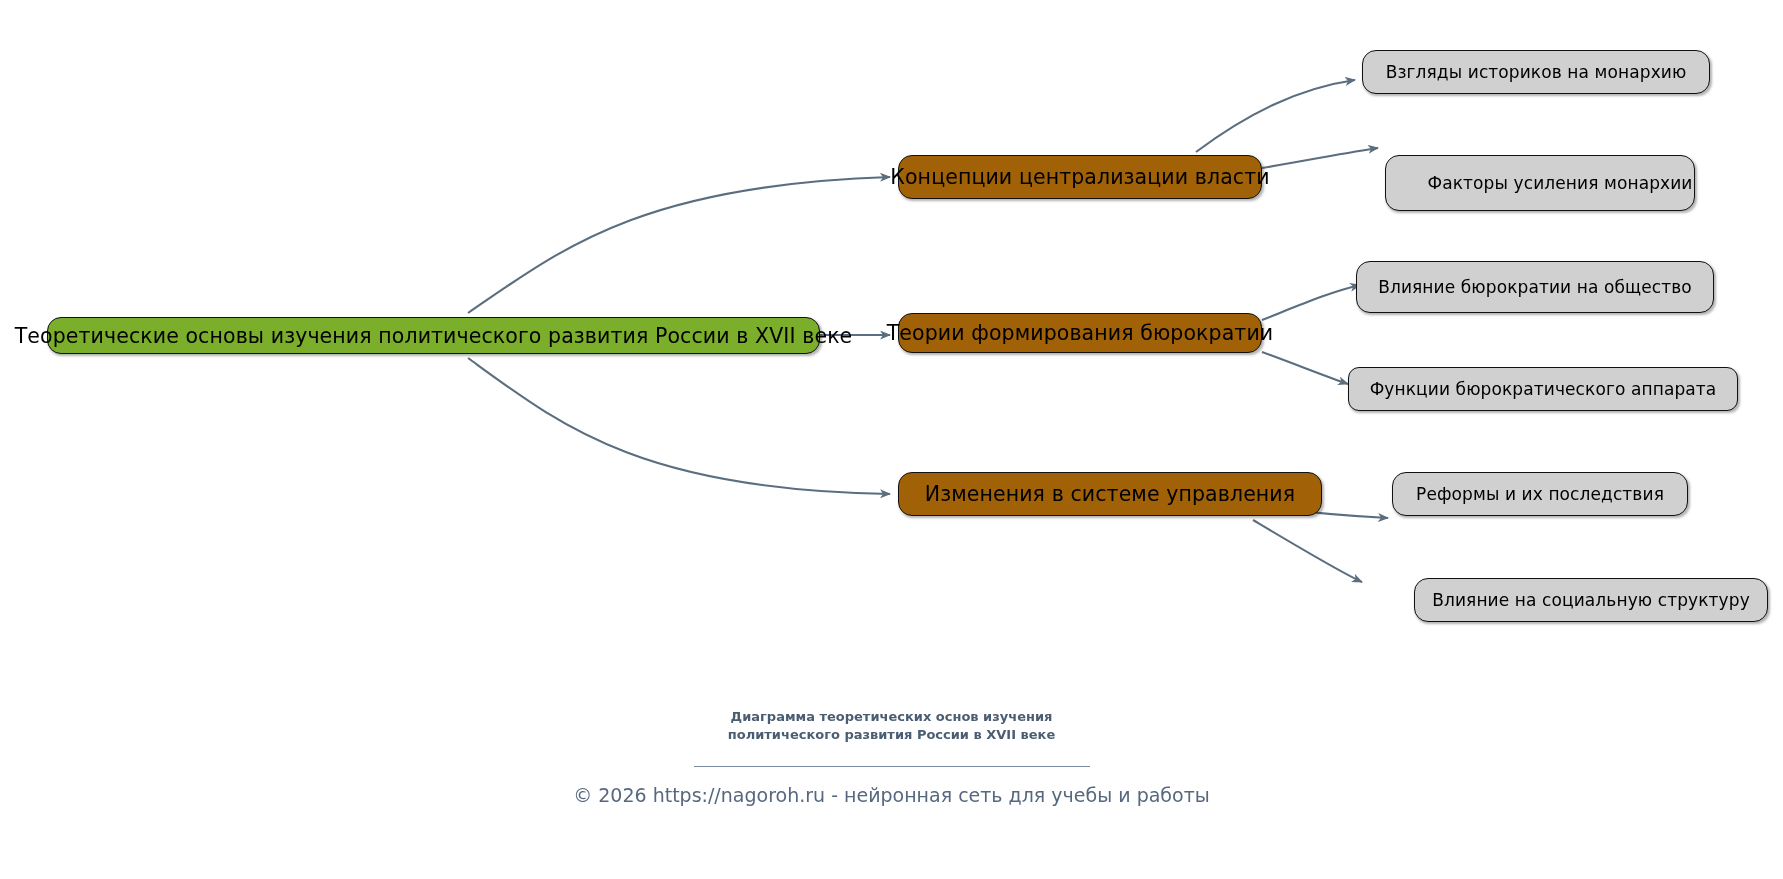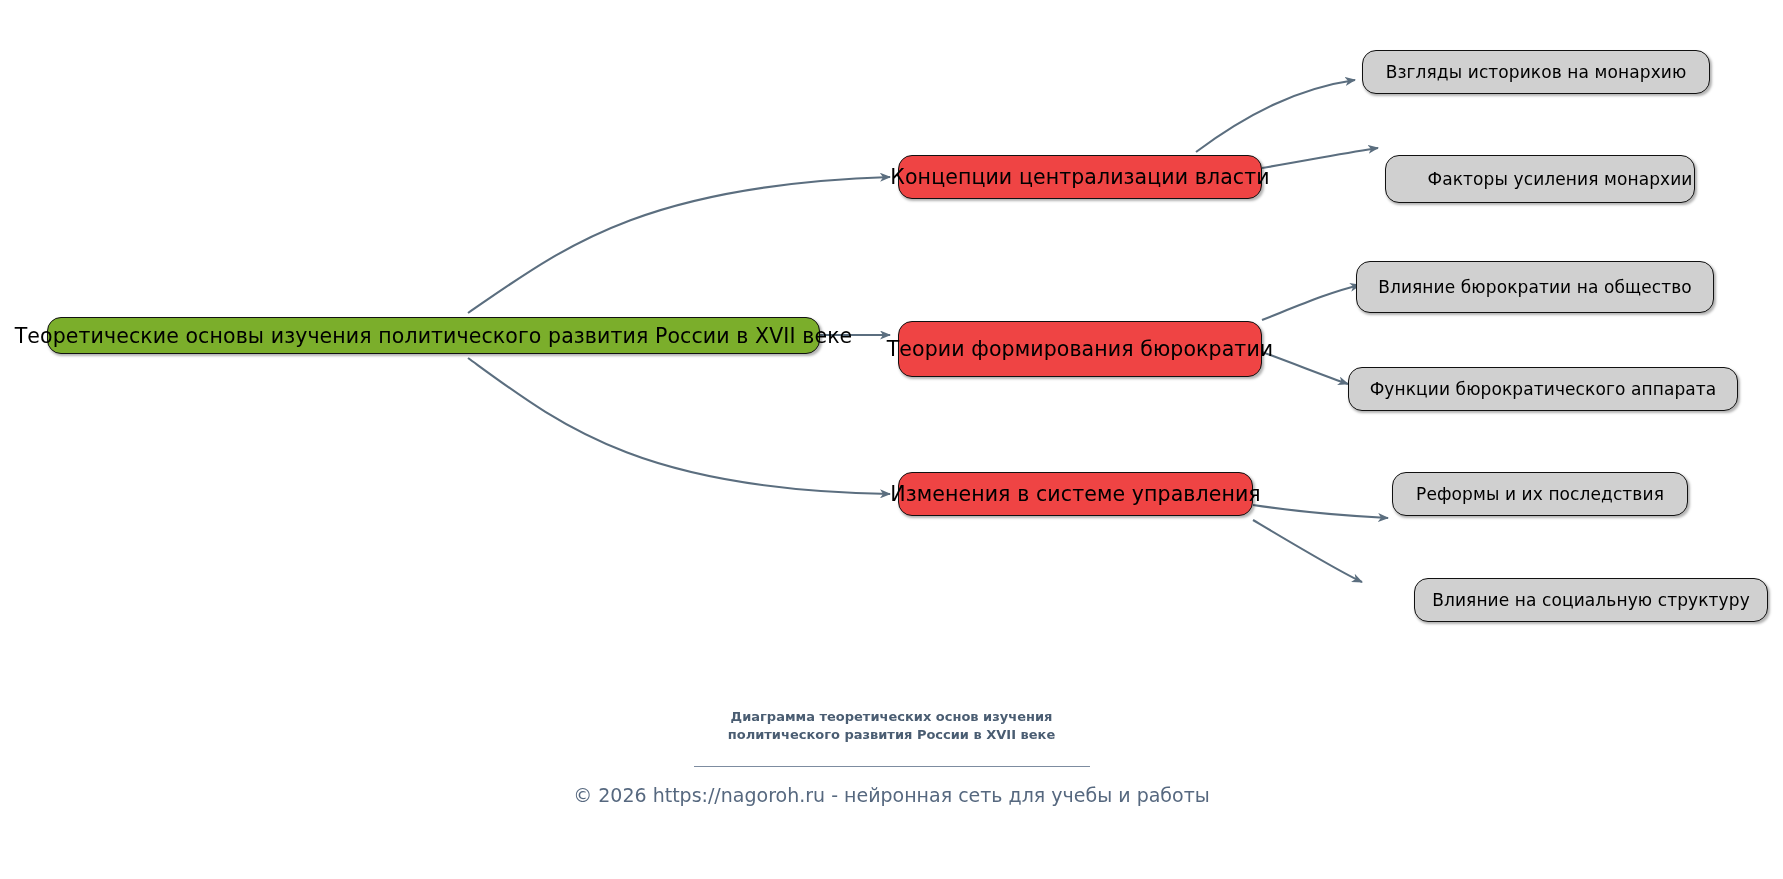--- a/index.html
+++ b/index.html
@@ -48,21 +48,21 @@
     letter-spacing: 0.1px;
     box-shadow: 1.5px 2px 2.5px rgba(0,0,0,0.30);
   }
 
   .node-root {
     background: #7BAE2B;
     font-size: 20.5px;
   }
 
   .node-branch {
-    background: #ef4444;
+    background: #a16207;
     font-size: 20.5px;
   }
 
   .node-leaf {
     background: #d0d0d0;
     font-size: 17px;
   }
 
   .caption {
     position: absolute;
@@ -124,41 +124,41 @@
   </svg>
 
   <div class="node node-root" style="left:47px; top:317px; width:773px; height:37px;">
     <span>Теоретические основы изучения политического развития России в XVII веке</span>
   </div>
 
   <div class="node node-branch" style="left:898px; top:155px; width:364px; height:44px;">
     <span>Концепции централизации власти</span>
   </div>
 
-  <div class="node node-branch" style="left:898px; top:321px; width:364px; height:56px;align-items:center;">
+  <div class="node node-branch" style="left:898px; top:313px; width:364px; height:40px;align-items:center;">
     <span>Теории формирования бюрократии</span>
   </div>
 
-  <div class="node node-branch" style="left:898px; top:472px; width:355px; height:44px;text-align:right;">
+  <div class="node node-branch" style="left:898px; top:472px; width:424px; height:44px;text-align:right;">
     <span>Изменения в системе управления</span>
   </div>
 
   <div class="node node-leaf" style="left:1362px; top:50px; width:348px; height:44px;">
     <span>Взгляды историков на монархию</span>
   </div>
 
-  <div class="node node-leaf" style="left:1385px; top:155px; width:310px; height:48px;padding-left:40px;">
+  <div class="node node-leaf" style="left:1385px; top:155px; width:310px; height:56px;padding-left:40px;">
     <span>Факторы усиления монархии</span>
   </div>
 
   <div class="node node-leaf" style="left:1356px; top:261px; width:358px; height:52px;">
     <span>Влияние бюрократии на общество</span>
   </div>
 
-  <div class="node node-leaf" style="left:1348px; top:367px; width:390px; height:44px;">
+  <div class="node node-leaf" style="left:1348px; top:367px; width:390px; height:44px;border-radius:11px;">
     <span>Функции бюрократического аппарата</span>
   </div>
 
   <div class="node node-leaf" style="left:1392px; top:472px; width:296px; height:44px;">
     <span>Реформы и их последствия</span>
   </div>
 
   <div class="node node-leaf" style="left:1414px; top:578px; width:354px; height:44px;">
     <span>Влияние на социальную структуру</span>
   </div>

